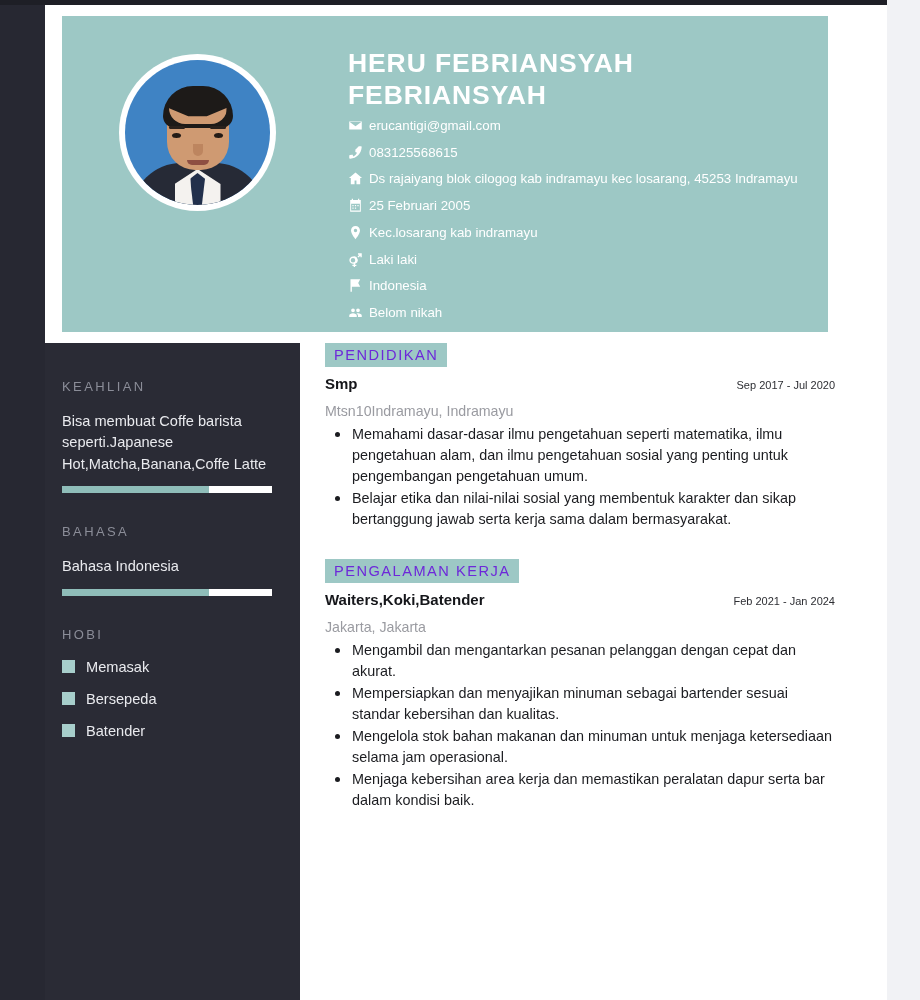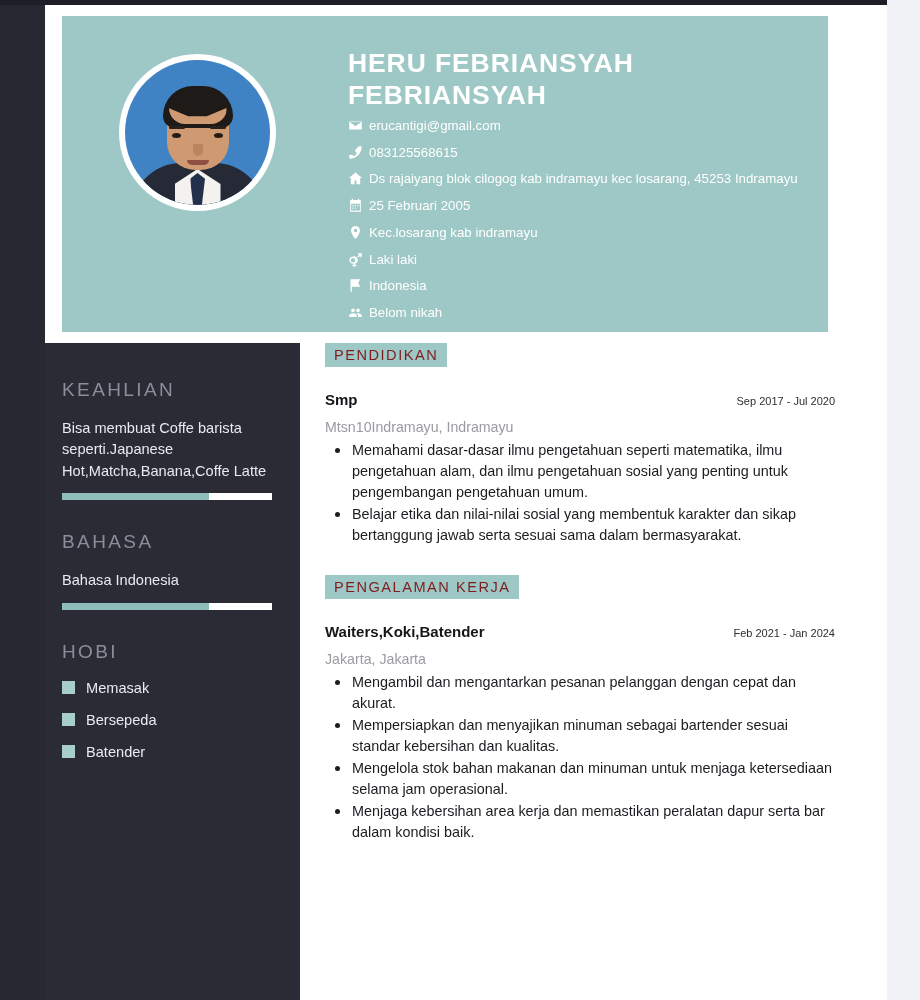--- a/index.html
+++ b/index.html
@@ -182,21 +182,21 @@
   
   #sidebar {
     position: absolute;
     left: 0px; top: 338px;
     width: 255px;
     height: 657px;
     background: #2a2b35;
     padding: 36px 17px 0 17px;
   }
   .side-h {
-    font-size: 19px;
+    font-size: 13px;
     letter-spacing: 2.4px;
     color: #8b8d98;
     font-weight: 400;
     margin-bottom: 17px;
   }
   .side-body {
     font-size: 14.6px;
     color: #e9eaee;
     line-height: 1.47;
   }
@@ -229,25 +229,25 @@
 
   
   #main-col {
     position: absolute;
     left: 280px; top: 338px;
     width: 510px;
   }
   .sec-badge {
     display: inline-block;
     background: #9dc8c5;
-    color: #7f1d1d;
+    color: #6d28d9;
     font-size: 14.6px;
     letter-spacing: 1.5px;
     padding: 4px 9px 4px 9px;
-    margin-bottom: 24px;
+    margin-bottom: 8px;
   }
   .entry-head {
     display: flex;
     justify-content: space-between;
     align-items: baseline;
   }
   .entry-title {
     font-size: 15px;
     font-weight: 700;
     color: #15161a;
@@ -442,21 +442,21 @@
         <div class="sec-badge">PENDIDIKAN</div>
         <div id="education-entries">
             <div>
               <div class="entry-head">
                 <div class="entry-title">Smp</div>
                 <div class="entry-date">Sep 2017 - Jul 2020</div>
               </div>
               <div class="entry-sub">Mtsn10Indramayu, Indramayu</div>
               <ul class="entry-points">
                 <li>Memahami dasar-dasar ilmu pengetahuan seperti matematika, ilmu pengetahuan alam, dan ilmu pengetahuan sosial yang penting untuk pengembangan pengetahuan umum.</li>
-                <li>Belajar etika dan nilai-nilai sosial yang membentuk karakter dan sikap bertanggung jawab serta sesuai sama dalam bermasyarakat.</li>
+                <li>Belajar etika dan nilai-nilai sosial yang membentuk karakter dan sikap bertanggung jawab serta kerja sama dalam bermasyarakat.</li>
               </ul>
             </div>
           </div>
       </div>
 
       <div class="sec-gap"></div>
 
       <div>
         <div class="sec-badge">PENGALAMAN KERJA</div>
         <div id="experience-entries">

